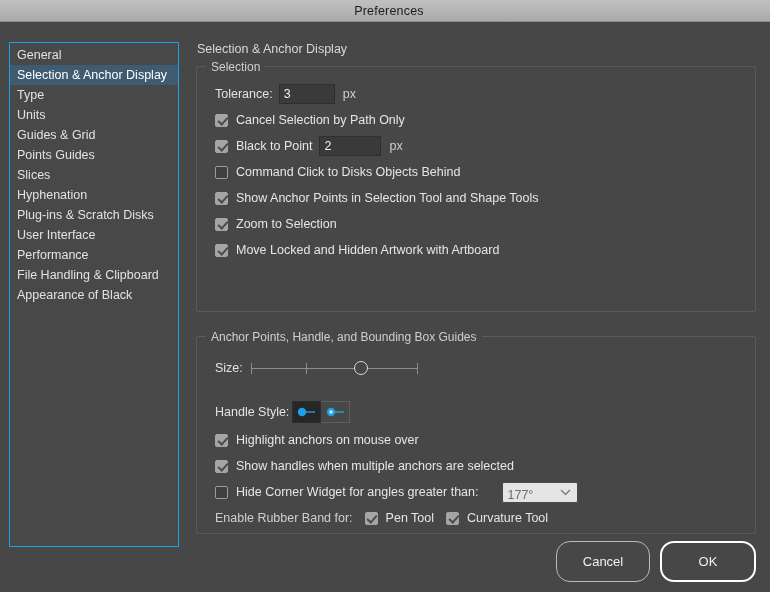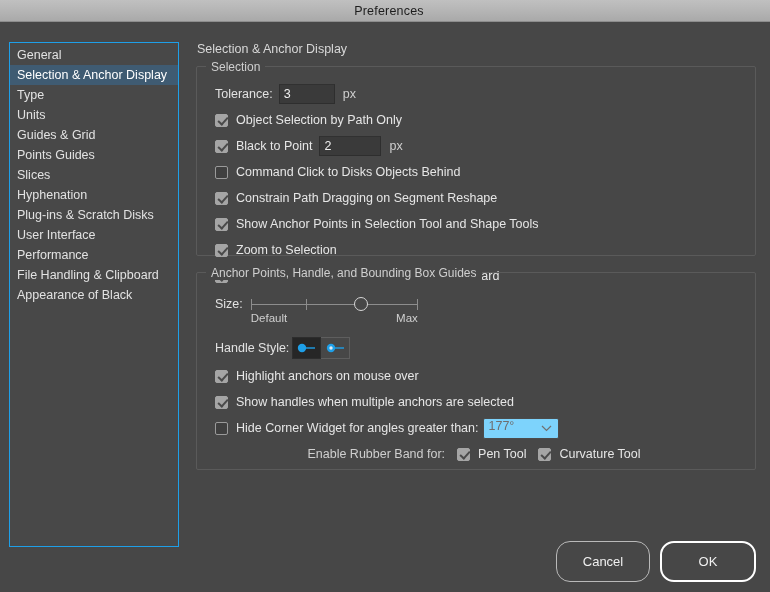--- a/index.html
+++ b/index.html
@@ -98,21 +98,21 @@
     position: absolute;
     top: -7px;
     left: 9px;
     background: #474747;
     padding: 0 5px;
     font-size: 12px;
     color: #cfcfcf;
     white-space: nowrap;
   }
 
-  .group-selection { margin-bottom: 16px; height: 190px; }
+  .group-selection { margin-bottom: 24px; height: 246px; }
   .group-anchor { height: 198px; }
 
   
   .row {
     display: flex;
     align-items: center;
     height: 26px;
     margin-left: 8px;
   }
   .row-label {
@@ -268,46 +268,45 @@
     justify-content: center;
     background: #474747;
   }
   .handle-btn.selected { background: #262626; border-color: #2d2d2d; }
   .handle-btn + .handle-btn { border-left: none; }
 
   
   .dropdown-disabled {
     width: 76px;
     height: 21px;
-    background: #7dd3fc;
+    background: #e5e5e5;
     border: 1px solid #4b4b4b;
     border-radius: 2px;
-    margin-left: 4px;
-    display: flex;
-    align-items: flex-start;
+    margin-left: 23px;
+    display: flex;
+    align-items: flex-end;
     padding: 0 5px;
     position: relative;
   }
   .dropdown-value {
     font-size: 12.5px;
     color: #6e6e6e;
   }
   .dropdown-chevron {
     position: absolute;
     right: 6px;
     top: 5px;
   }
 
   
   .rubber-row {
     display: flex;
     align-items: center;
     margin-left: 8px;
     height: 26px;
-    justify-content: center;
   }
   .rubber-label {
     font-size: 12.5px;
     color: #cfcfcf;
     margin-right: 12px;
     white-space: nowrap;
   }
   .rubber-item {
     display: flex;
     align-items: center;
@@ -376,39 +375,35 @@
         <div class="legend">Selection</div>
 
         <div class="row">
           <span class="row-label">Tolerance:</span>
           <input class="text-input input-tolerance" type="text" value="3" style="">
           <span class="unit">px</span>
         </div>
 
         <div class="cb-row">
           <span class="checkbox checked"></span>
-          <span class="cb-label">Object Selection by Path Only</span>
+          <span class="cb-label">Cancel Selection by Path Only</span>
         </div>
 
         <div class="cb-row">
           <span class="checkbox checked"></span>
           <span class="cb-label">Black to Point</span>
           <input class="text-input input-snap" type="text" value="2" style="">
           <span class="unit">px</span>
         </div>
 
         <div class="cb-row">
           <span class="checkbox unchecked"></span>
           <span class="cb-label">Command Click to Disks Objects Behind</span>
         </div>
 
-        <div class="cb-row">
-          <span class="checkbox checked"></span>
-          <span class="cb-label">Constrain Path Dragging on Segment Reshape</span>
-        </div>
 
         <div class="cb-row">
           <span class="checkbox checked"></span>
           <span class="cb-label">Show Anchor Points in Selection Tool and Shape Tools</span>
         </div>
 
         <div class="cb-row">
           <span class="checkbox checked"></span>
           <span class="cb-label">Zoom to Selection</span>
         </div>
@@ -425,24 +420,20 @@
         <div class="slider-row">
           <span class="slider-label">Size:</span>
           <div class="slider-wrap">
             <div class="slider-track">
               <div class="slider-line"></div>
               <div class="slider-tick" style="left:0px;"></div>
               <div class="slider-tick" style="left:55px;"></div>
               <div class="slider-tick" style="left:111px;"></div>
               <div class="slider-tick" style="left:166px;"></div>
               <div class="slider-thumb" id="size-slider-thumb" style="left: 103.22px;"></div>
-            </div>
-            <div class="slider-ends">
-              <span class="slider-end-min">Default</span>
-              <span class="slider-end-max">Max</span>
             </div>
           </div>
         </div>
 
         <div class="handle-row">
           <span class="handle-label">Handle Style:</span>
           <div class="handle-group">
             <div class="handle-btn selected">
               <svg width="21" height="12" viewBox="0 0 21 12">
                 <line x1="6" y1="6" x2="19" y2="6" stroke="#1e9fe8" stroke-width="1.4"></line>

